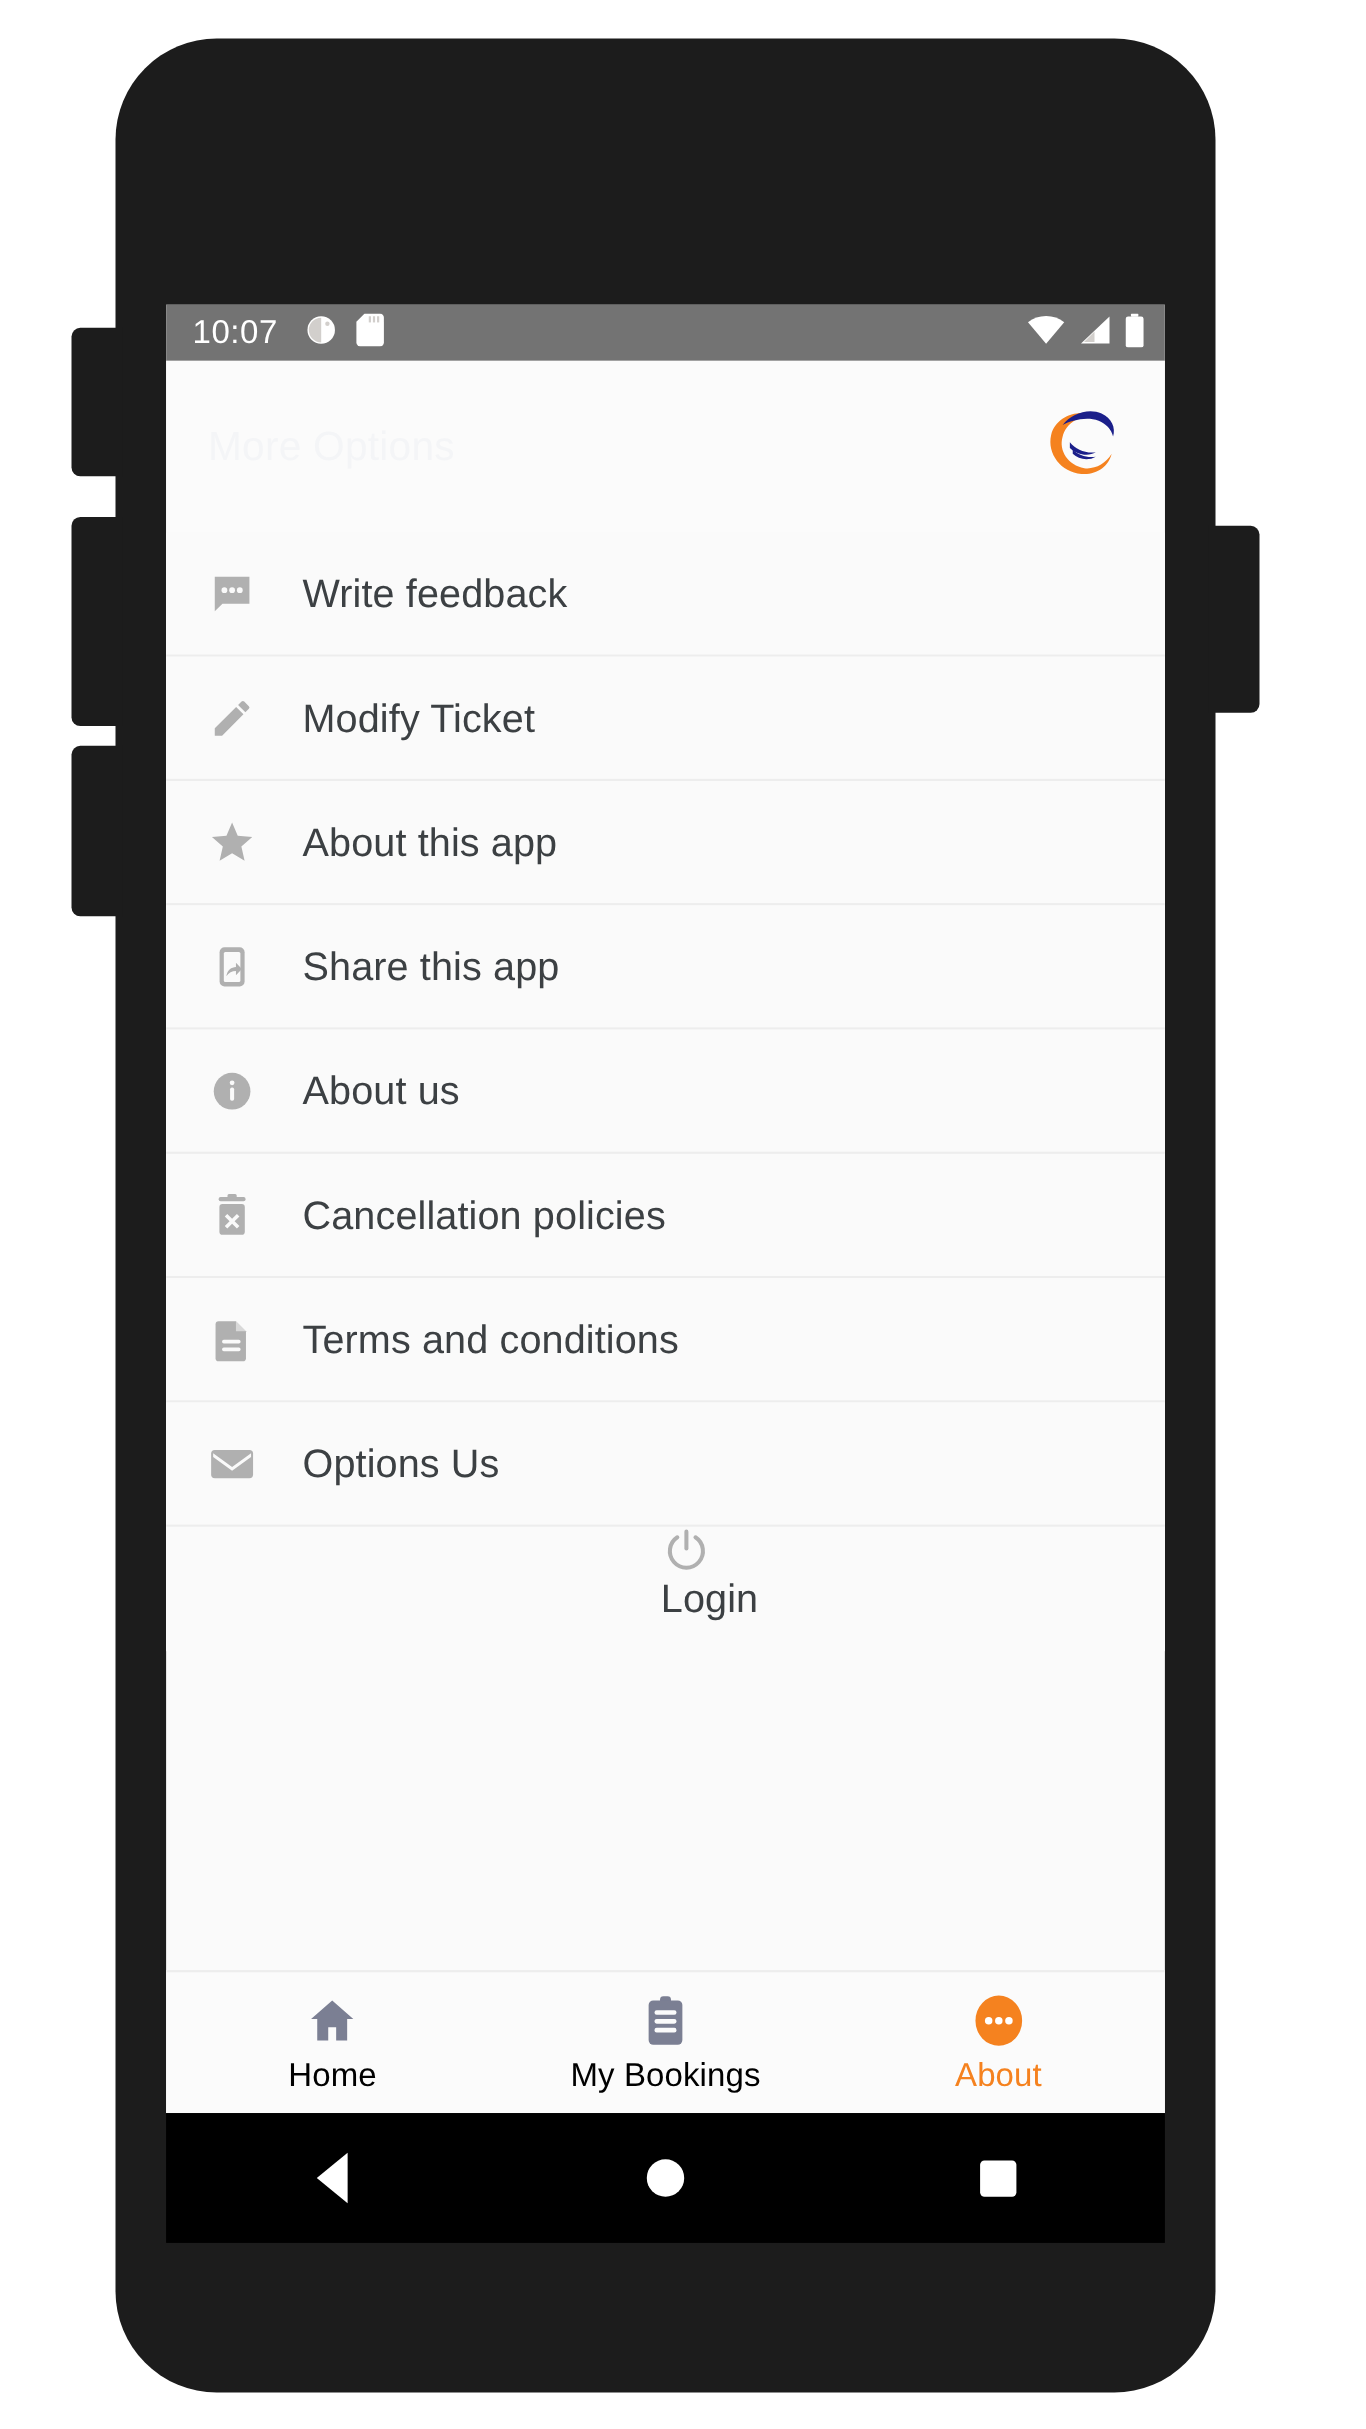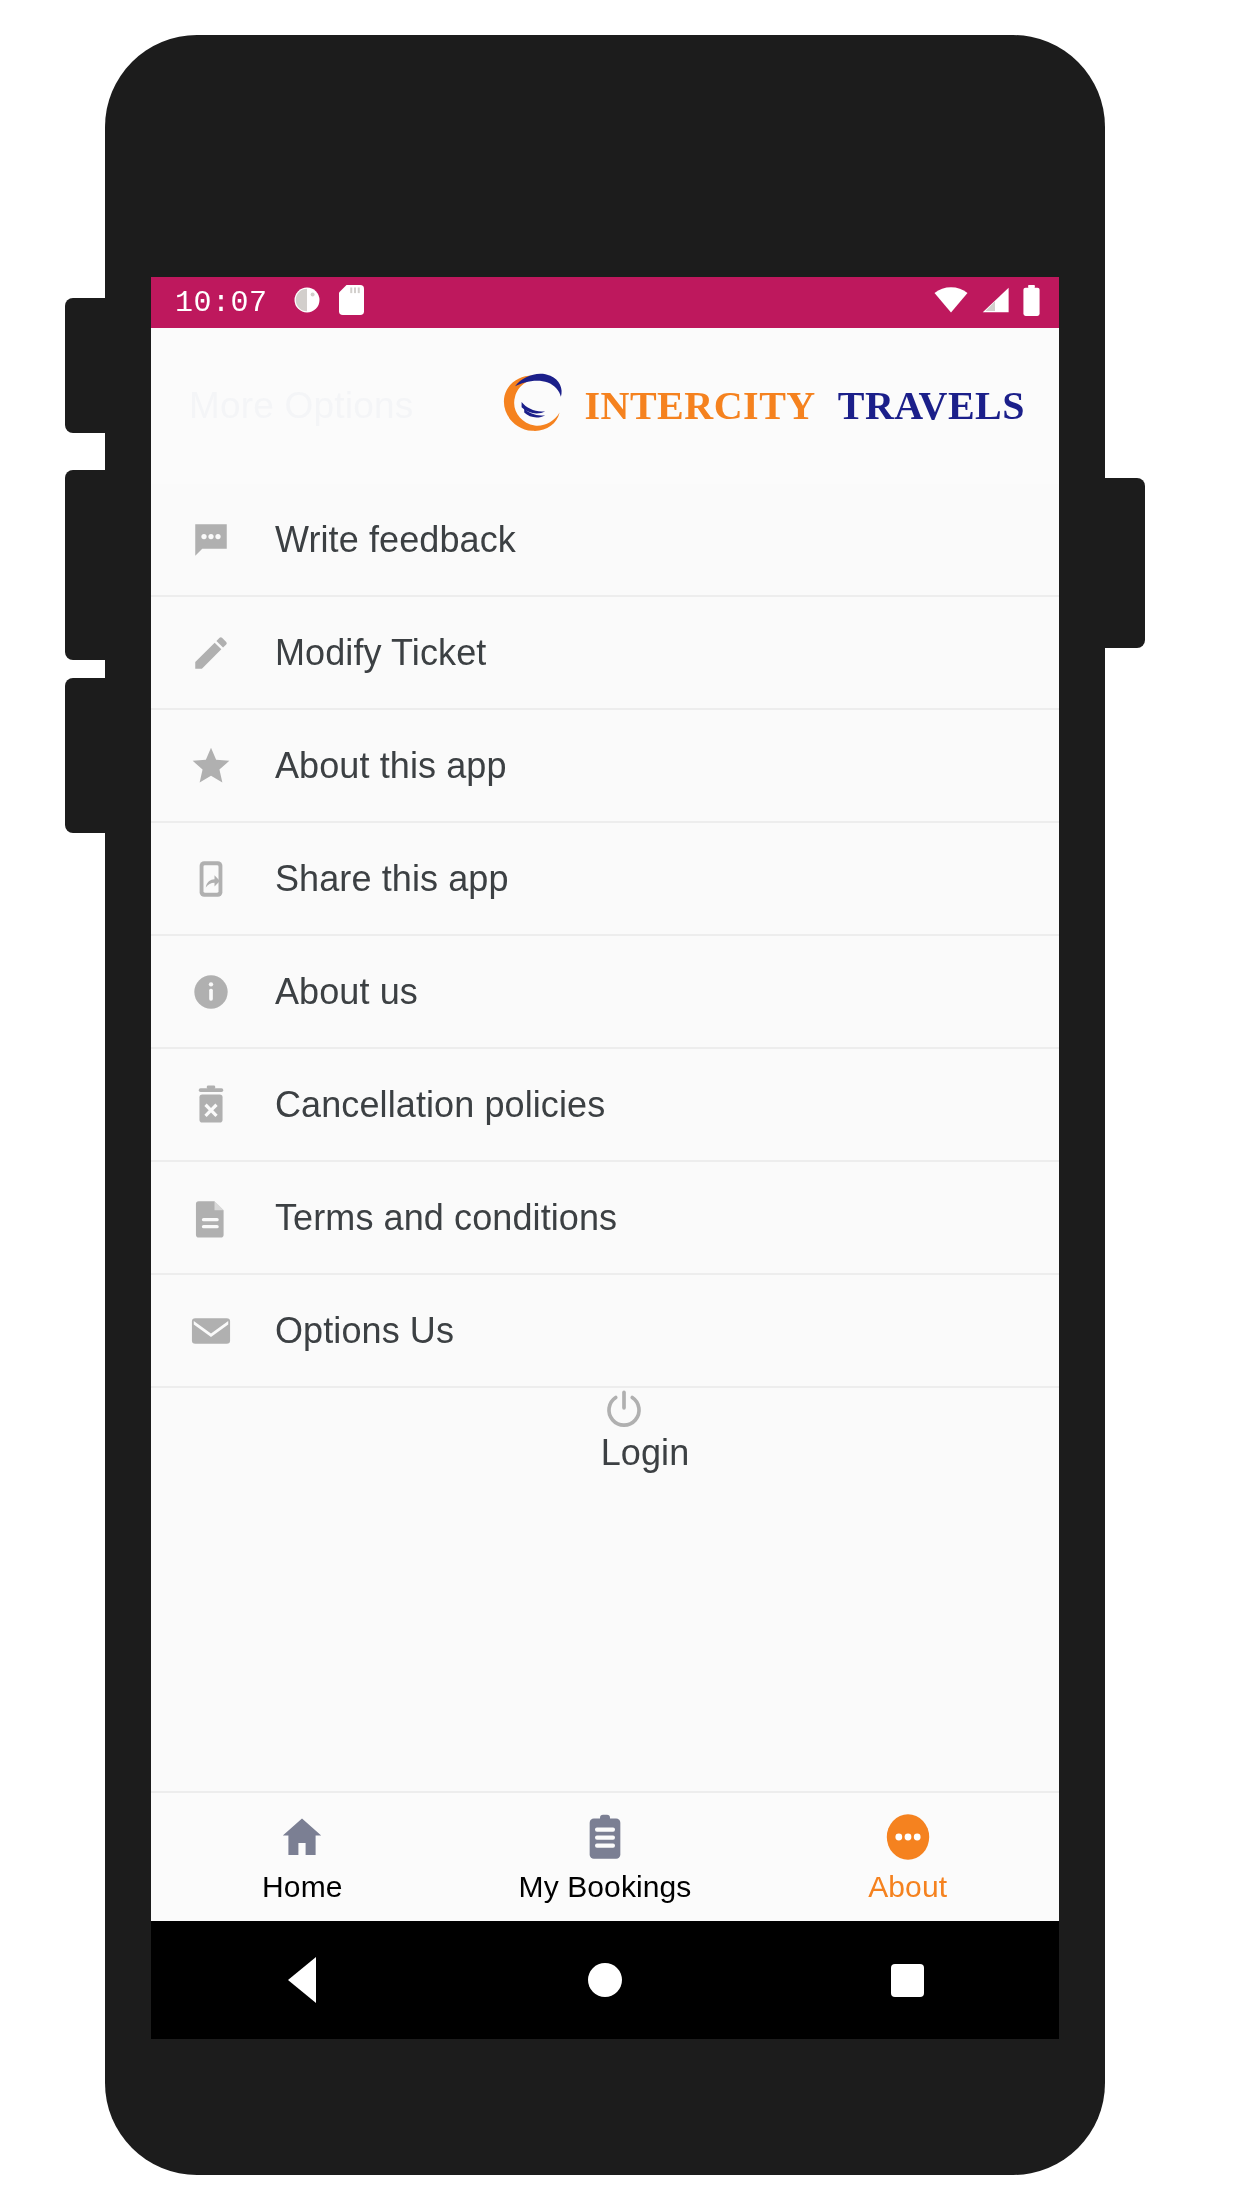--- a/index.html
+++ b/index.html
@@ -49,26 +49,25 @@
     width: 908px;
     height: 1644px;
     background: #fafafa;
     overflow: hidden;
     z-index: 4;
   }
 
   
   .status-bar {
     height: 51px;
-    background: #be185d;
+    background: #737373;
     display: flex;
     align-items: center;
     padding: 0 18px 0 24px;
     color: #ffffff;
-    font-family: Liberation Mono, monospace;
   }
   .status-time {
     font-size: 30px;
     font-weight: 400;
     letter-spacing: 0.5px;
     color: #ffffff;
     line-height: 1;
   }
   .status-left-icons {
     display: flex;
@@ -269,23 +268,20 @@
       <span class="header-title">More Options</span>
       <span class="brand-logo">
         <span class="brand-mark">
           <svg width="76" height="72" viewBox="0 0 58 55">
             <path d="M34 7c-12-4-26 2-29 14-3 13 7 26 21 27 10 1 19-5 21-14-4 7-12 11-19 10-11-2-18-12-15-22C15 13 25 7 34 7z" fill="#F5821F"></path>
             <path d="M13 14C19 6 31 2 40 6c7 3 10 10 8 16-1-5-5-9-10-11-9-3-19 0-25 3z" fill="#1B1F8A"></path>
             <path d="M18 26c4 5 11 8 18 7-5 3-13 2-18-3z" fill="#1B1F8A"></path>
             <path d="M20 31c4 4 10 6 16 5-5 3-12 2-16-2z" fill="#1B1F8A"></path>
           </svg>
         </span>
-        <span class="brand-text">
-          <span class="brand-intercity">INTERCITY</span><span class="brand-travels">TRAVELS</span>
-        </span>
       </span>
     </div>
 
     <div class="menu-list">
 
       <div class="menu-row">
         <span class="menu-icon">
           <svg width="42" height="42" viewBox="0 0 24 24">
             <path d="M3 3h18v14H7l-4 4z" fill="#b0b0b0"></path>
             <circle cx="8" cy="10" r="1.5" fill="#fafafa"></circle>

